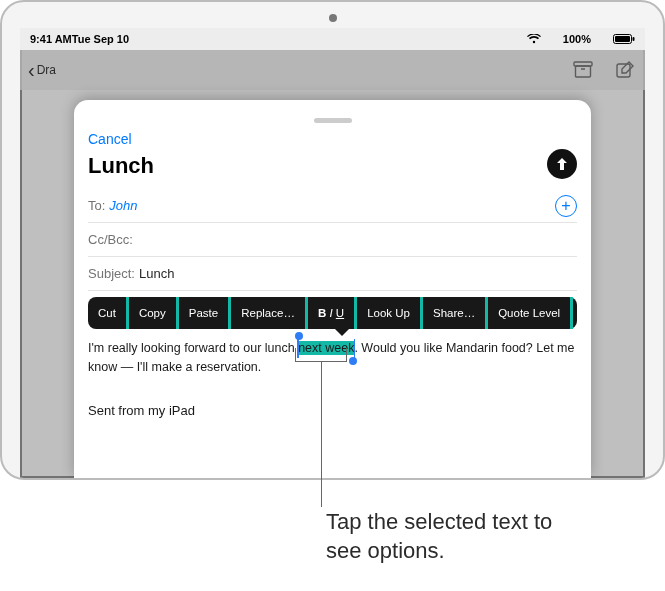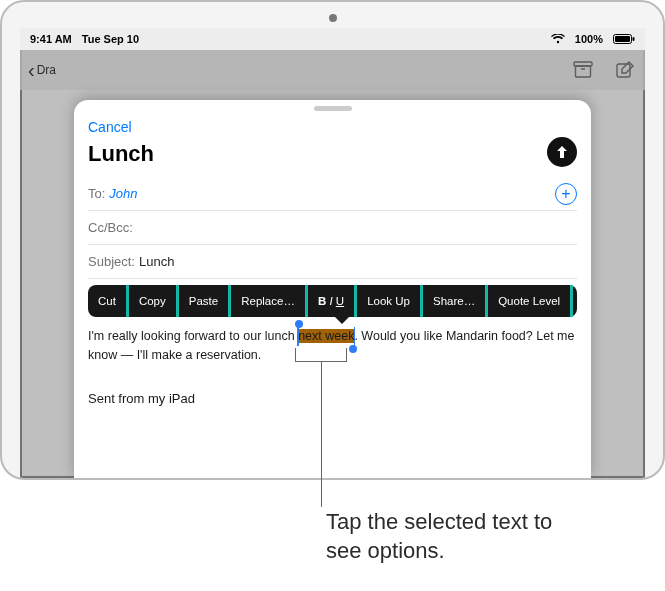--- a/index.html
+++ b/index.html
@@ -39,22 +39,22 @@
   position: absolute;
   top: 0; left: 0; right: 0;
   height: 22px;
   display: flex;
   align-items: center;
   font-size: 11px;
   font-weight: 600;
   padding: 0 10px;
   background: #ededed;
 }
-.status-left { display: flex; align-items: center; gap: 10px; }
-.status-right { margin-left: auto; display: flex; align-items: center; gap: 10px; text-align: center; }
+.status-left { display: flex; align-items: center; gap: 0; }
+.status-right { margin-left: auto; display: flex; align-items: center; gap: 22px; text-align: center; }
 .wifi-icon, .battery-icon { display: inline-flex; }
 .nav-row {
   position: absolute;
   top: 22px; left: 0; right: 0;
   height: 40px;
   display: flex;
   align-items: center;
   padding: 0 8px;
   background: rgba(240,240,240,0.8);
 }
@@ -67,21 +67,21 @@
   top: 22px; left: 0; right: 0; bottom: 0;
   background: rgba(0,0,0,0.25);
 }
 .compose-sheet {
   position: absolute;
   top: 72px; left: 54px; right: 54px; bottom: 0;
   background: #fff;
   border-top-left-radius: 14px;
   border-top-right-radius: 14px;
   box-shadow: 0 -2px 14px rgba(0,0,0,0.25);
-  padding: 0 14px;
+  padding: 12px 14px;
   overflow: hidden;
 }
 .grabber {
   width: 38px; height: 5px; background: #ccc; border-radius: 3px;
   margin: 6px auto 4px;
 }
 .sheet-header {
   display: flex;
   align-items: flex-start;
   position: relative;
@@ -157,21 +157,21 @@
   margin-top: 10px;
   font-size: 12.5px;
   line-height: 1.5;
   color: #1a1a1a;
 }
 .sel-wrap {
   position: relative;
   display: inline-block;
 }
 .sel-highlight {
-  background: #a16207;
+  background: #14b8a6;
 }
 .sel-handle {
   position: absolute;
   width: 8px; height: 8px;
   background: #2e7cf6;
   border-radius: 50%;
 }
 .sel-handle.start { top: -7px; left: -3px; }
 .sel-handle.end { bottom: -7px; right: -3px; }
 .sel-bar {

